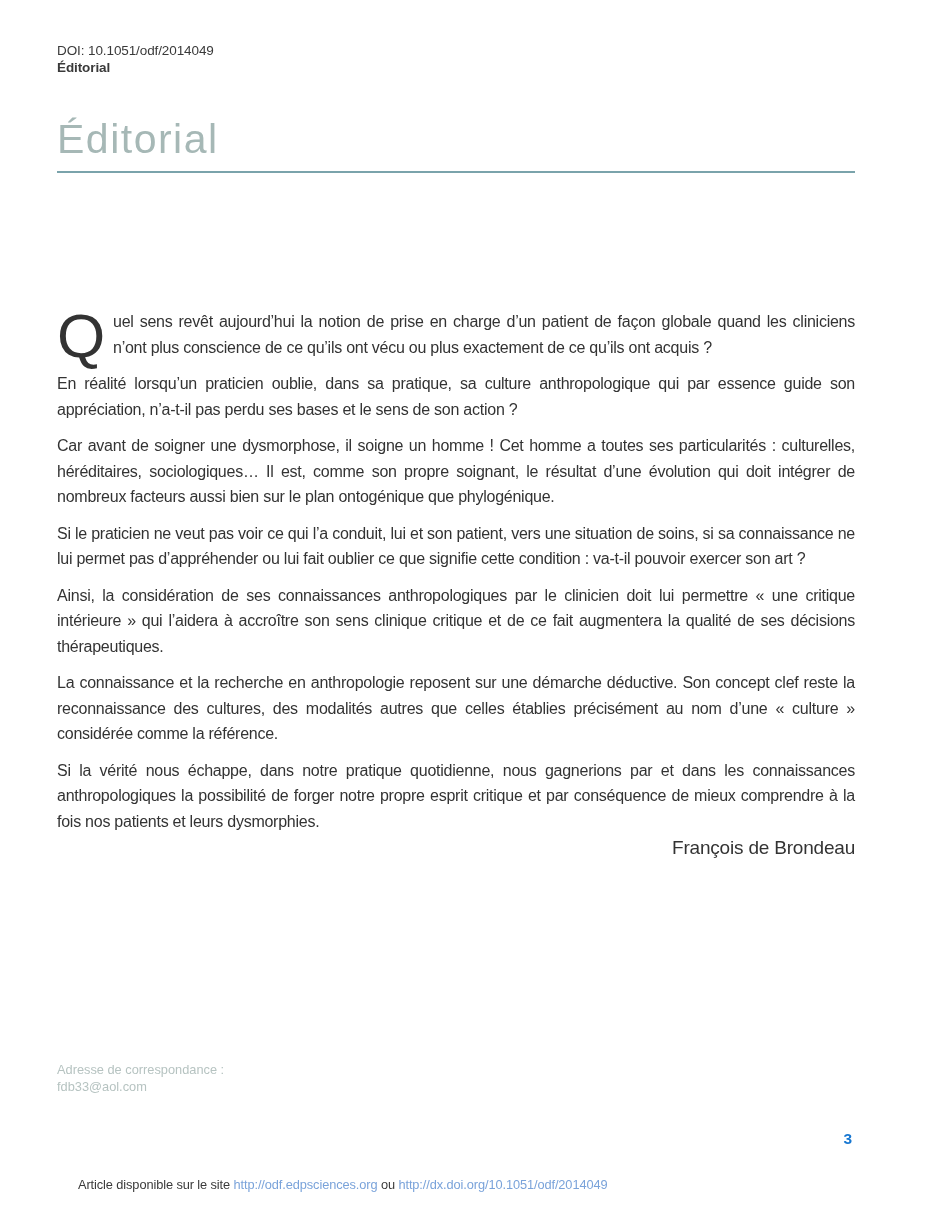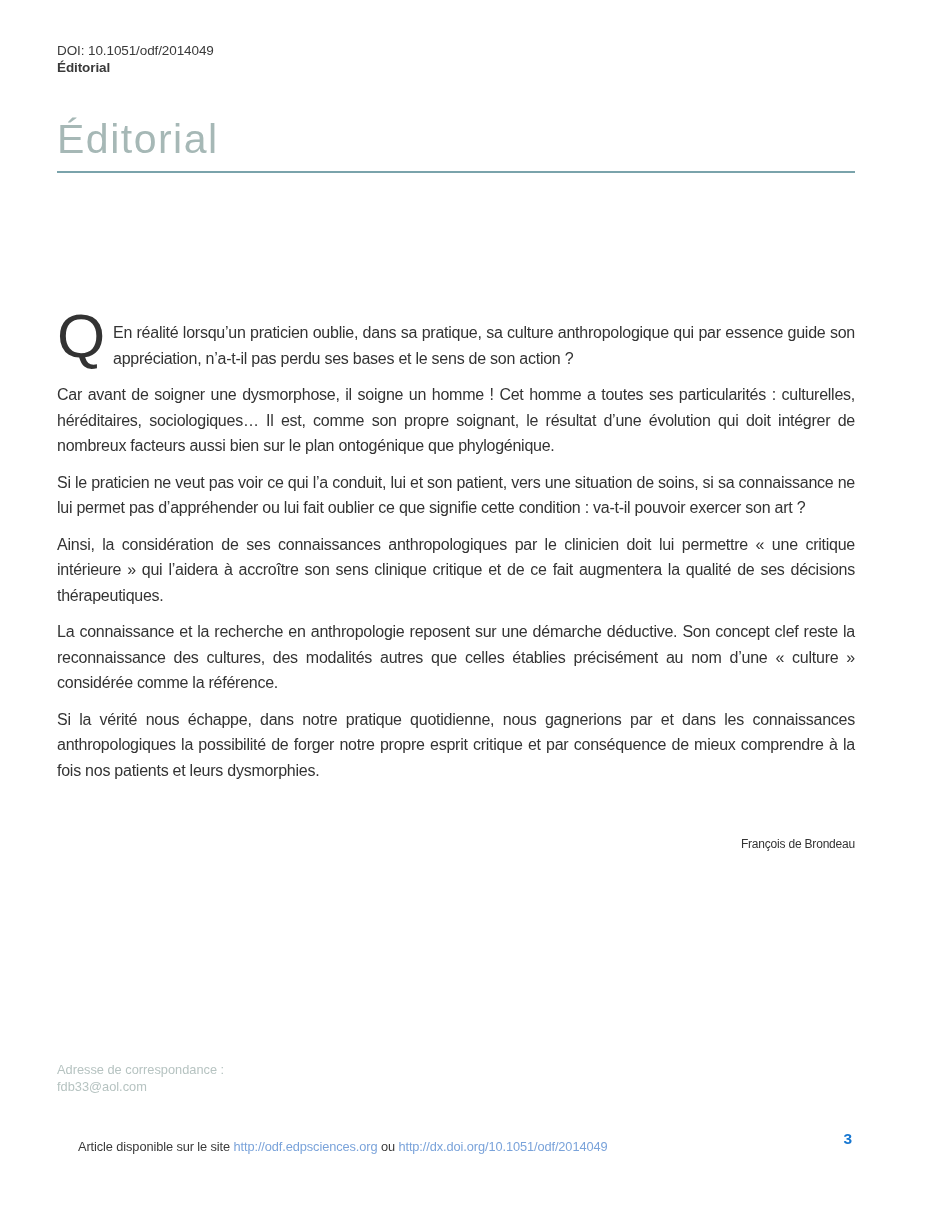--- a/index.html
+++ b/index.html
@@ -75,21 +75,21 @@
     color: #333333;
     font-weight: 300;
   }
   .signature {
     position: absolute;
     top: 837px;
     left: 57px;
     width: 798px;
     text-align: right;
     color: #333333;
-    font-size: 12px;
+    font-size: 19px;
     letter-spacing: -0.2px;
   }
 
   
   .correspondence {
     position: absolute;
     top: 1061px;
     left: 57px;
     color: #b6c3c1;
     font-size: 12.8px;
@@ -102,21 +102,21 @@
     top: 1130px;
     left: 57px;
     width: 795px;
     text-align: right;
     color: #1777d1;
     font-size: 15.5px;
     font-weight: bold;
   }
   .availability {
     position: absolute;
-    top: 1139px;
+    top: 1177px;
     left: 78px;
     font-size: 12.8px;
     color: #3a3a3a;
     letter-spacing: -0.1px;
   }
   .availability a {
     color: #7aa3da;
     text-decoration: none;
     cursor: pointer;
   }
@@ -131,21 +131,21 @@
       <div>DOI: 10.1051/odf/2014049</div>
       <div class="section-label">Éditorial</div>
     </div>
   </div>
 
   <div class="page-title">Éditorial</div>
   <div class="title-rule"></div>
 
   <div class="article-body">
     <p>
-      <span class="dropcap">Q</span>
+      <span class="dropcap">Q</span><span>uel sens revêt aujourd’hui la notion de prise en charge d’un patient de façon globale quand les cliniciens n’ont plus conscience de ce qu’ils ont vécu ou plus exactement de ce qu’ils ont acquis ?</span>
     </p>
     <p>En réalité lorsqu’un praticien oublie, dans sa pratique, sa culture anthropologique qui par essence guide son appréciation, n’a-t-il pas perdu ses bases et le sens de son action ?</p>
     <p>Car avant de soigner une dysmorphose, il soigne un homme ! Cet homme a toutes ses particularités : culturelles, héréditaires, sociologiques… Il est, comme son propre soignant, le résultat d’une évolution qui doit intégrer de nombreux facteurs aussi bien sur le plan ontogénique que phylogénique.</p>
     <p>Si le praticien ne veut pas voir ce qui l’a conduit, lui et son patient, vers une situation de soins, si sa connaissance ne lui permet pas d’appréhender ou lui fait oublier ce que signifie cette condition : va-t-il pouvoir exercer son art ?</p>
     <p>Ainsi, la considération de ses connaissances anthropologiques par le clinicien doit lui permettre « une critique intérieure » qui l’aidera à accroître son sens clinique critique et de ce fait augmentera la qualité de ses décisions thérapeutiques.</p>
     <p>La connaissance et la recherche en anthropologie reposent sur une démarche déductive. Son concept clef reste la reconnaissance des cultures, des modalités autres que celles établies précisément au nom d’une « culture » considérée comme la référence.</p>
     <p>Si la vérité nous échappe, dans notre pratique quotidienne, nous gagnerions par et dans les connaissances anthropologiques la possibilité de forger notre propre esprit critique et par conséquence de mieux comprendre à la fois nos patients et leurs dysmorphies.</p>
   </div>
 
   <div class="signature">François de Brondeau</div>

